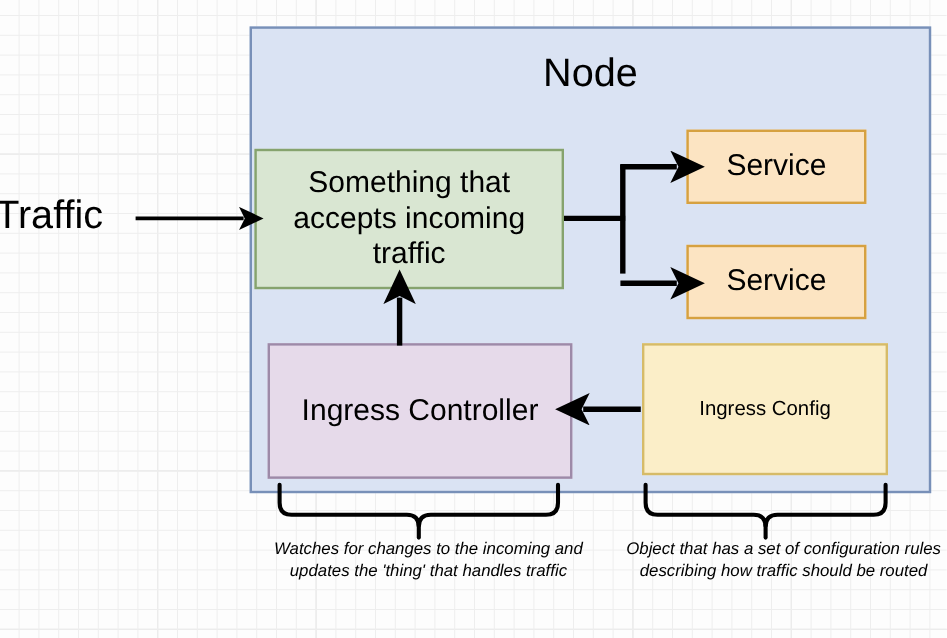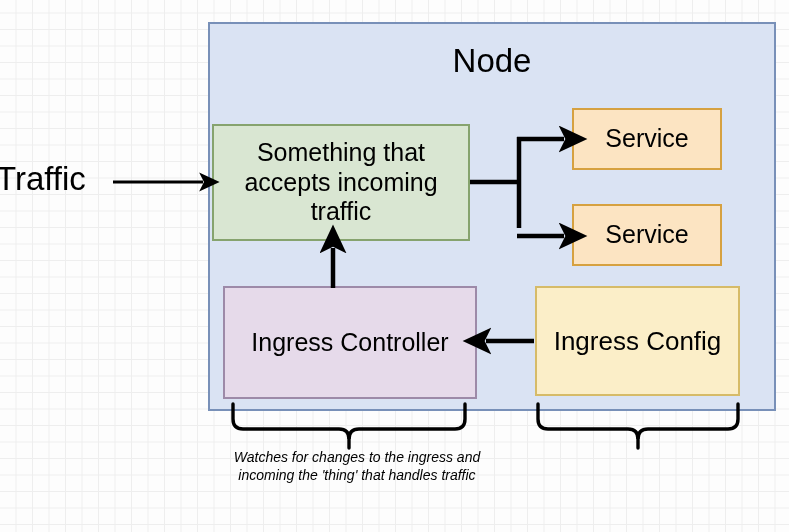--- a/index.html
+++ b/index.html
@@ -103,21 +103,21 @@
   }
 
   
   #ingress-config {
     left: 535px;
     top: 286px;
     width: 205px;
     height: 110px;
     background: #fbeec8;
     border: 2px solid #d6bb68;
-    font-size: 26px;
+    font-size: 17px;
   }
 
   
   #traffic-label {
     position: absolute;
     left: -4px;
     top: 160px;
     font-size: 33px;
     color: #000000;
     white-space: nowrap;
@@ -202,15 +202,16 @@
 
     <path d="M233,404 L233,419 Q233,429 243,429 L339,429 Q349,429 349,439
              Q349,429 359,429 L455,429 Q465,429 465,419 L465,404" fill="none" stroke="#000000" stroke-width="3.4" stroke-linecap="round"></path>
     <line x1="349" y1="437" x2="349" y2="448" stroke="#000000" stroke-width="3.4" stroke-linecap="round"></line>
 
     <path d="M538,404 L538,419 Q538,429 548,429 L628,429 Q638,429 638,439
              Q638,429 648,429 L728,429 Q738,429 738,419 L738,404" fill="none" stroke="#000000" stroke-width="3.4" stroke-linecap="round"></path>
     <line x1="638" y1="437" x2="638" y2="448" stroke="#000000" stroke-width="3.4" stroke-linecap="round"></line>
   </svg>
 
-  <div class="caption" id="caption-left">Watches for changes to the ingress and incoming the 'thing' that handles traffic</div>
+  <div class="caption" id="caption-left">Watches for changes to the incoming and updates the 'thing' that handles traffic</div>
+  <div class="caption" id="caption-right">Object that has a set of configuration rules describing how traffic should be routed</div>
 
 </div>
 
 </body></html>

